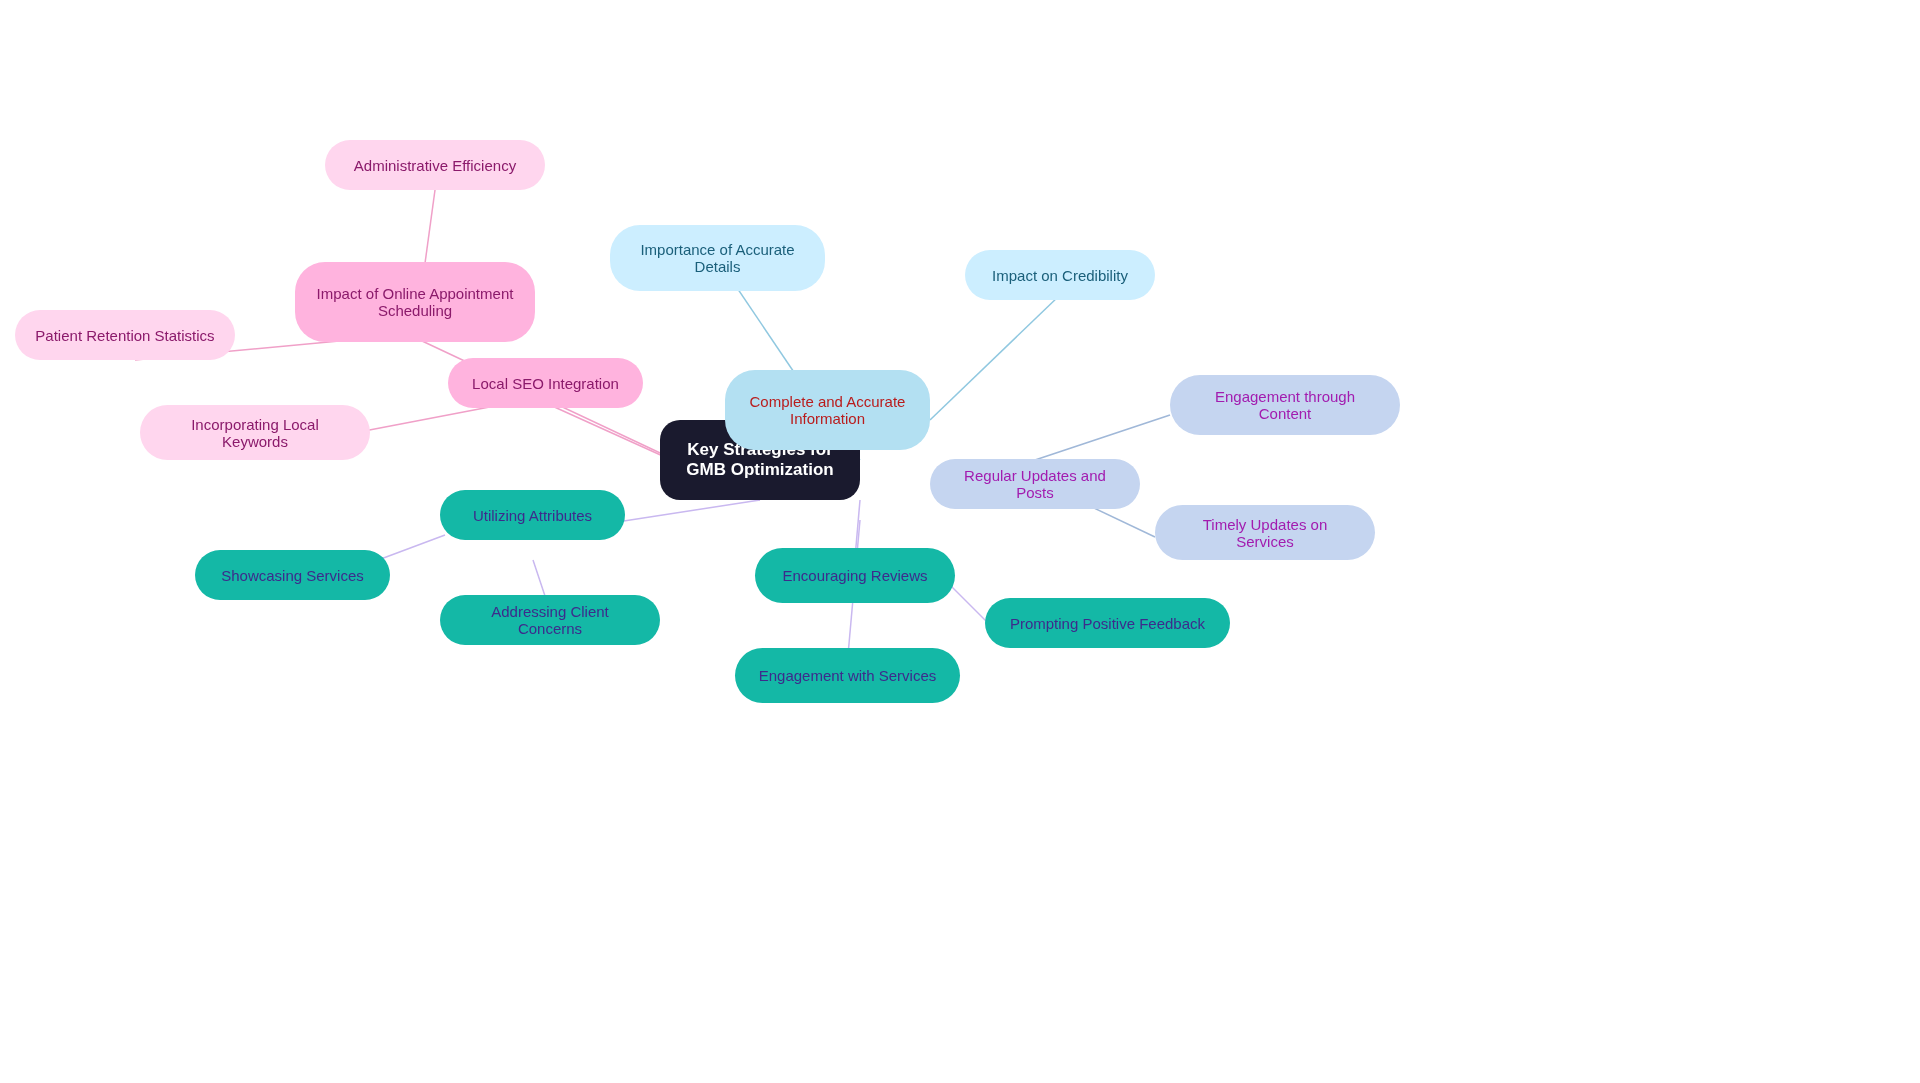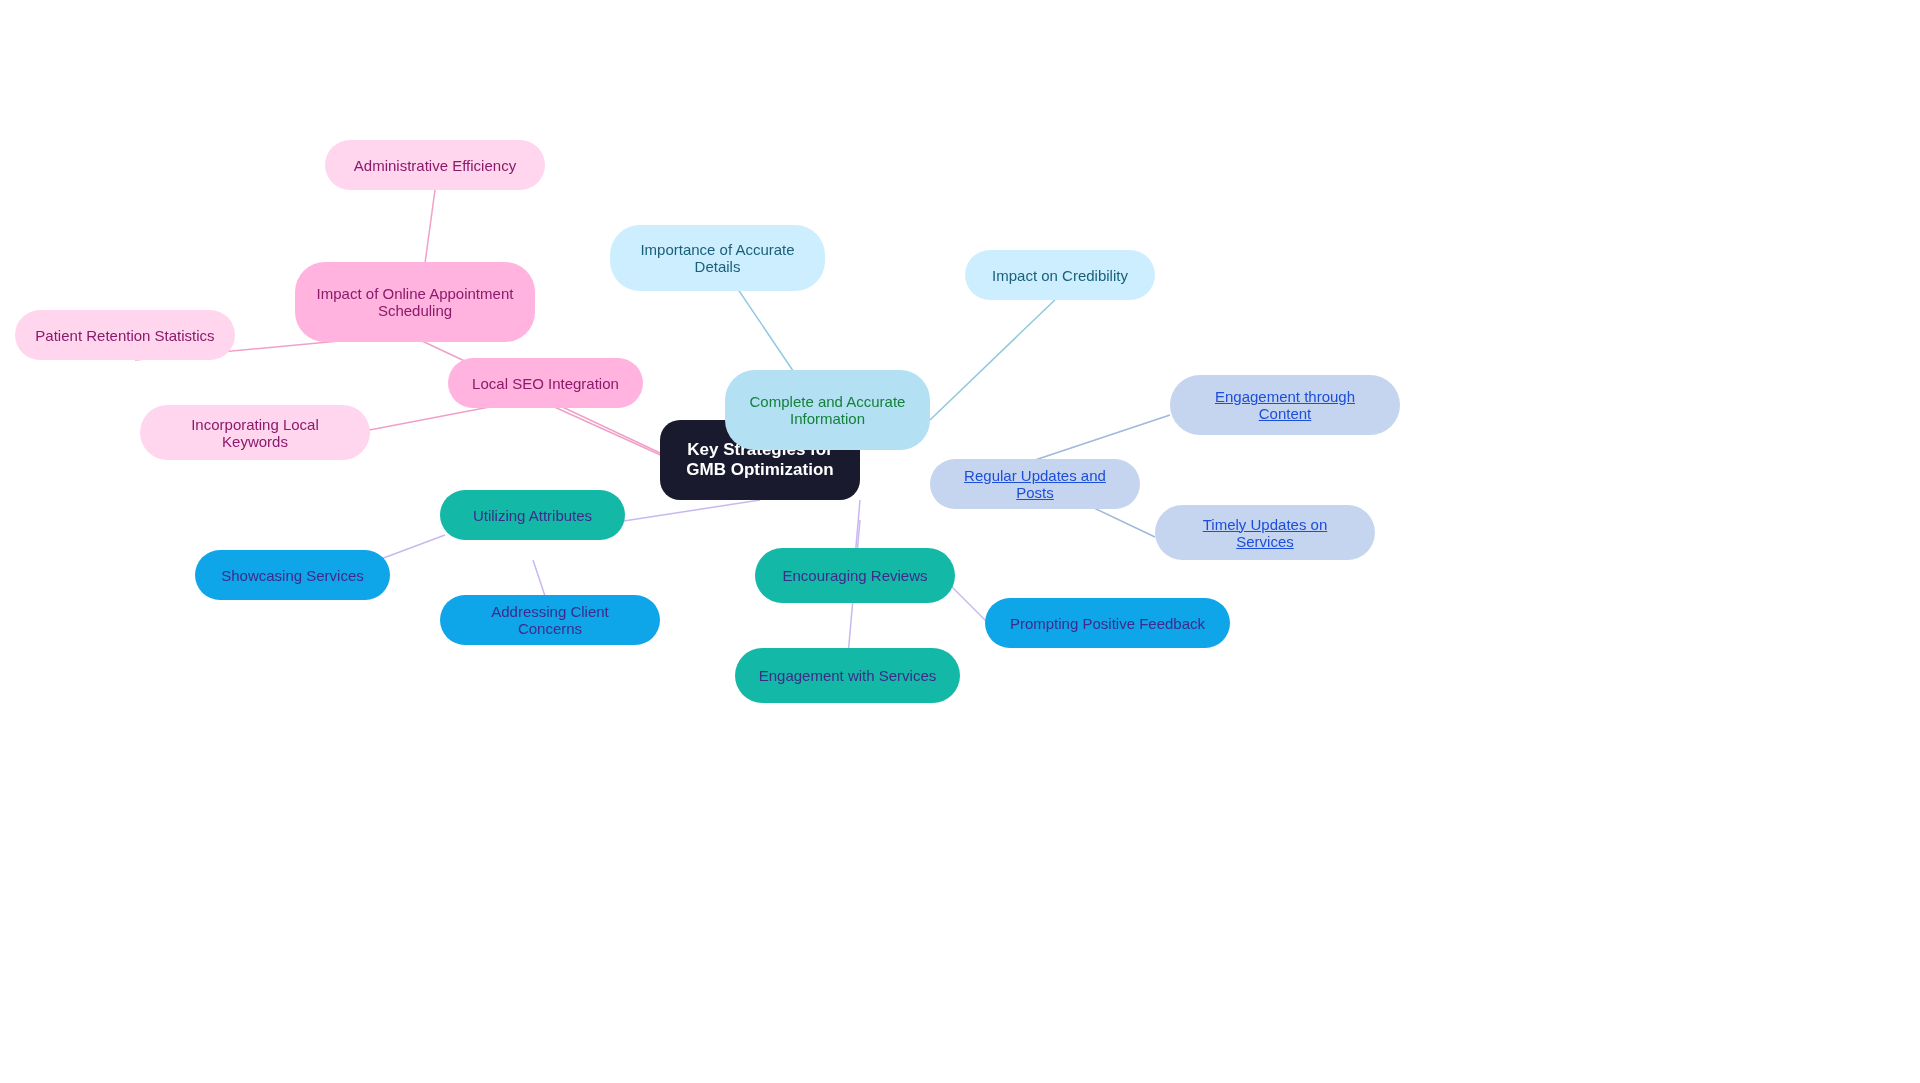--- a/index.html
+++ b/index.html
@@ -49,43 +49,42 @@
       color: #8b1a6b;
       border: none;
     }
     .node-pink-light {
       background: #ffd6ee;
       color: #8b1a6b;
       border: none;
     }
     .node-blue {
       background: #b3e0f2;
-      color: #15803d;
+      color: #b91c1c;
       border: none;
     }
     .node-blue-light {
       background: #cceeff;
       color: #1a5f7a;
       border: none;
     }
     .node-lavender {
       background: #14b8a6;
       color: #3d2b8c;
       border: none;
     }
     .node-lavender-light {
-      background: #0ea5e9;
+      background: #14b8a6;
       color: #3d2b8c;
       border: none;
     }
     .node-periwinkle {
       background: #c5d5f0;
-      color: #1d4ed8;
+      color: #a21caf;
       border: none;
-      text-decoration: underline;
     }
   </style>
 </head>
 <body>
 
 <div class="mind-map-container">
   <svg class="connections">
 
     <line x1="760" y1="500" x2="420" y2="340" stroke="#f0a0c8" stroke-width="1.5"></line>
 

